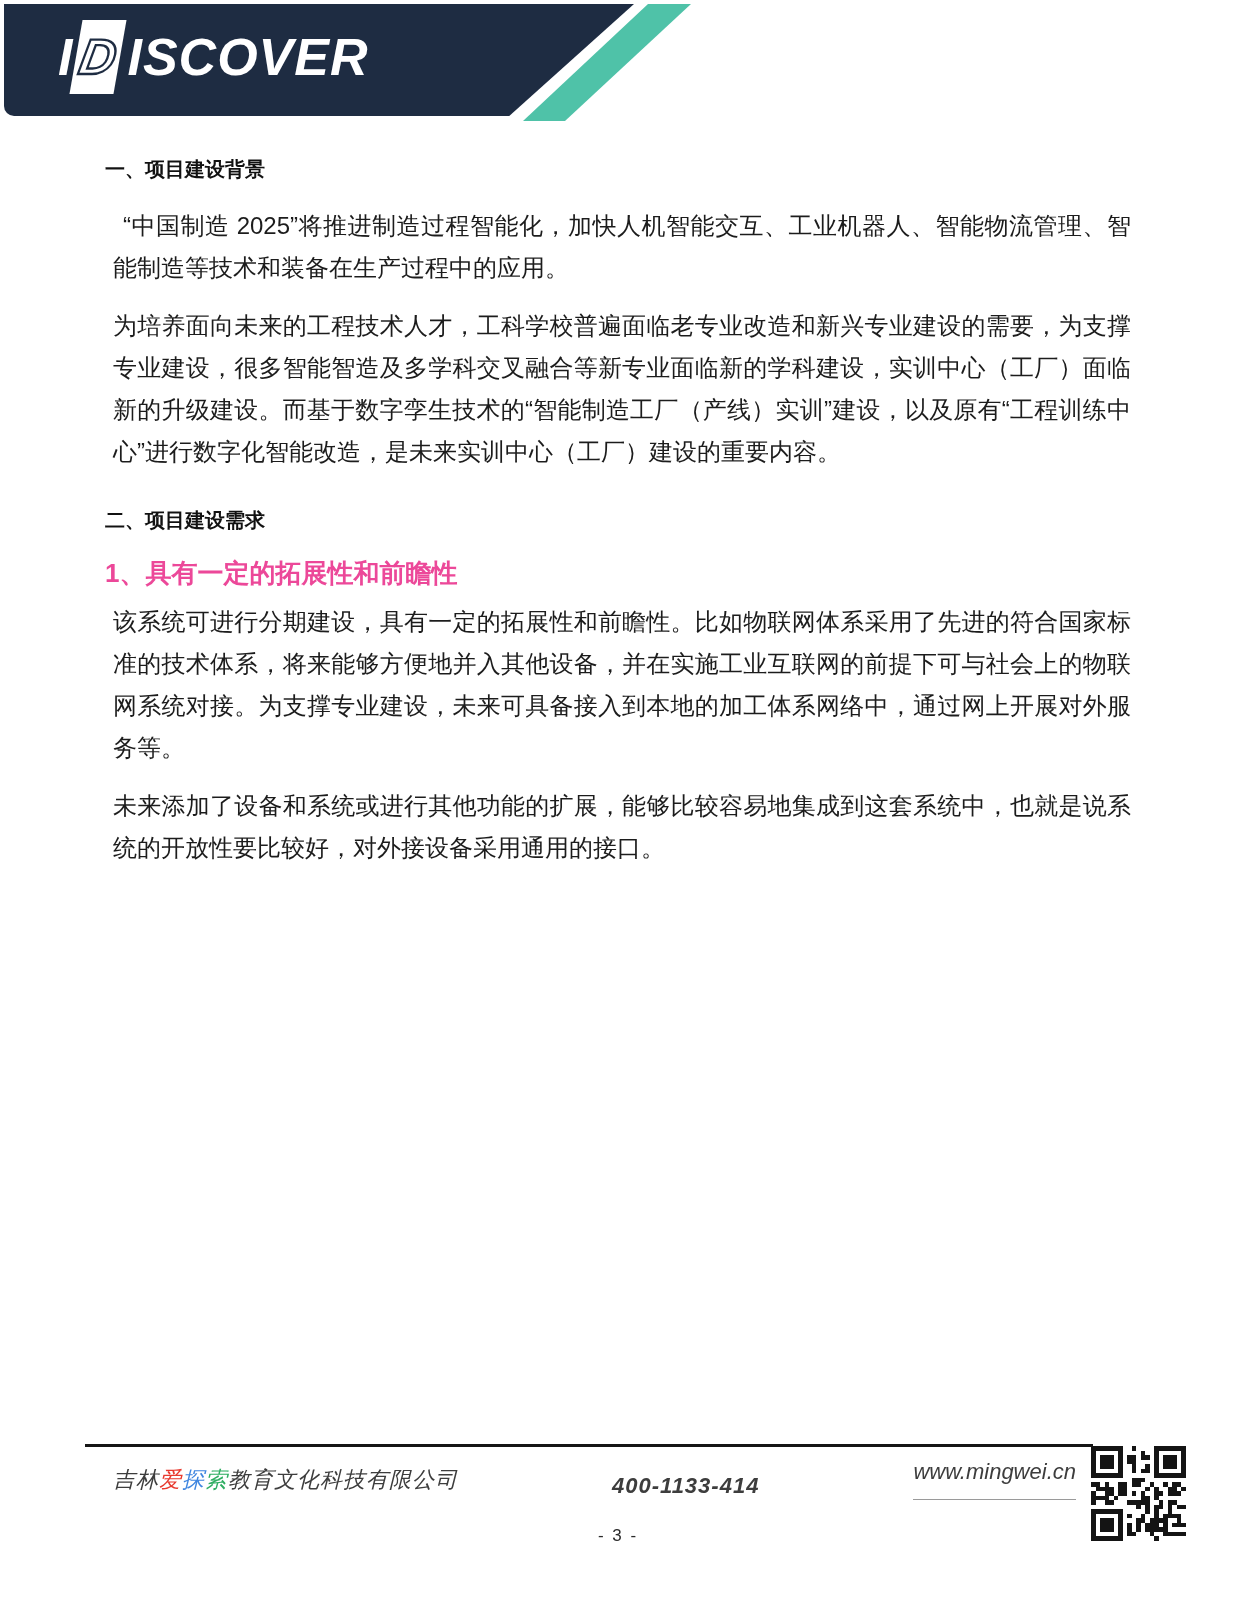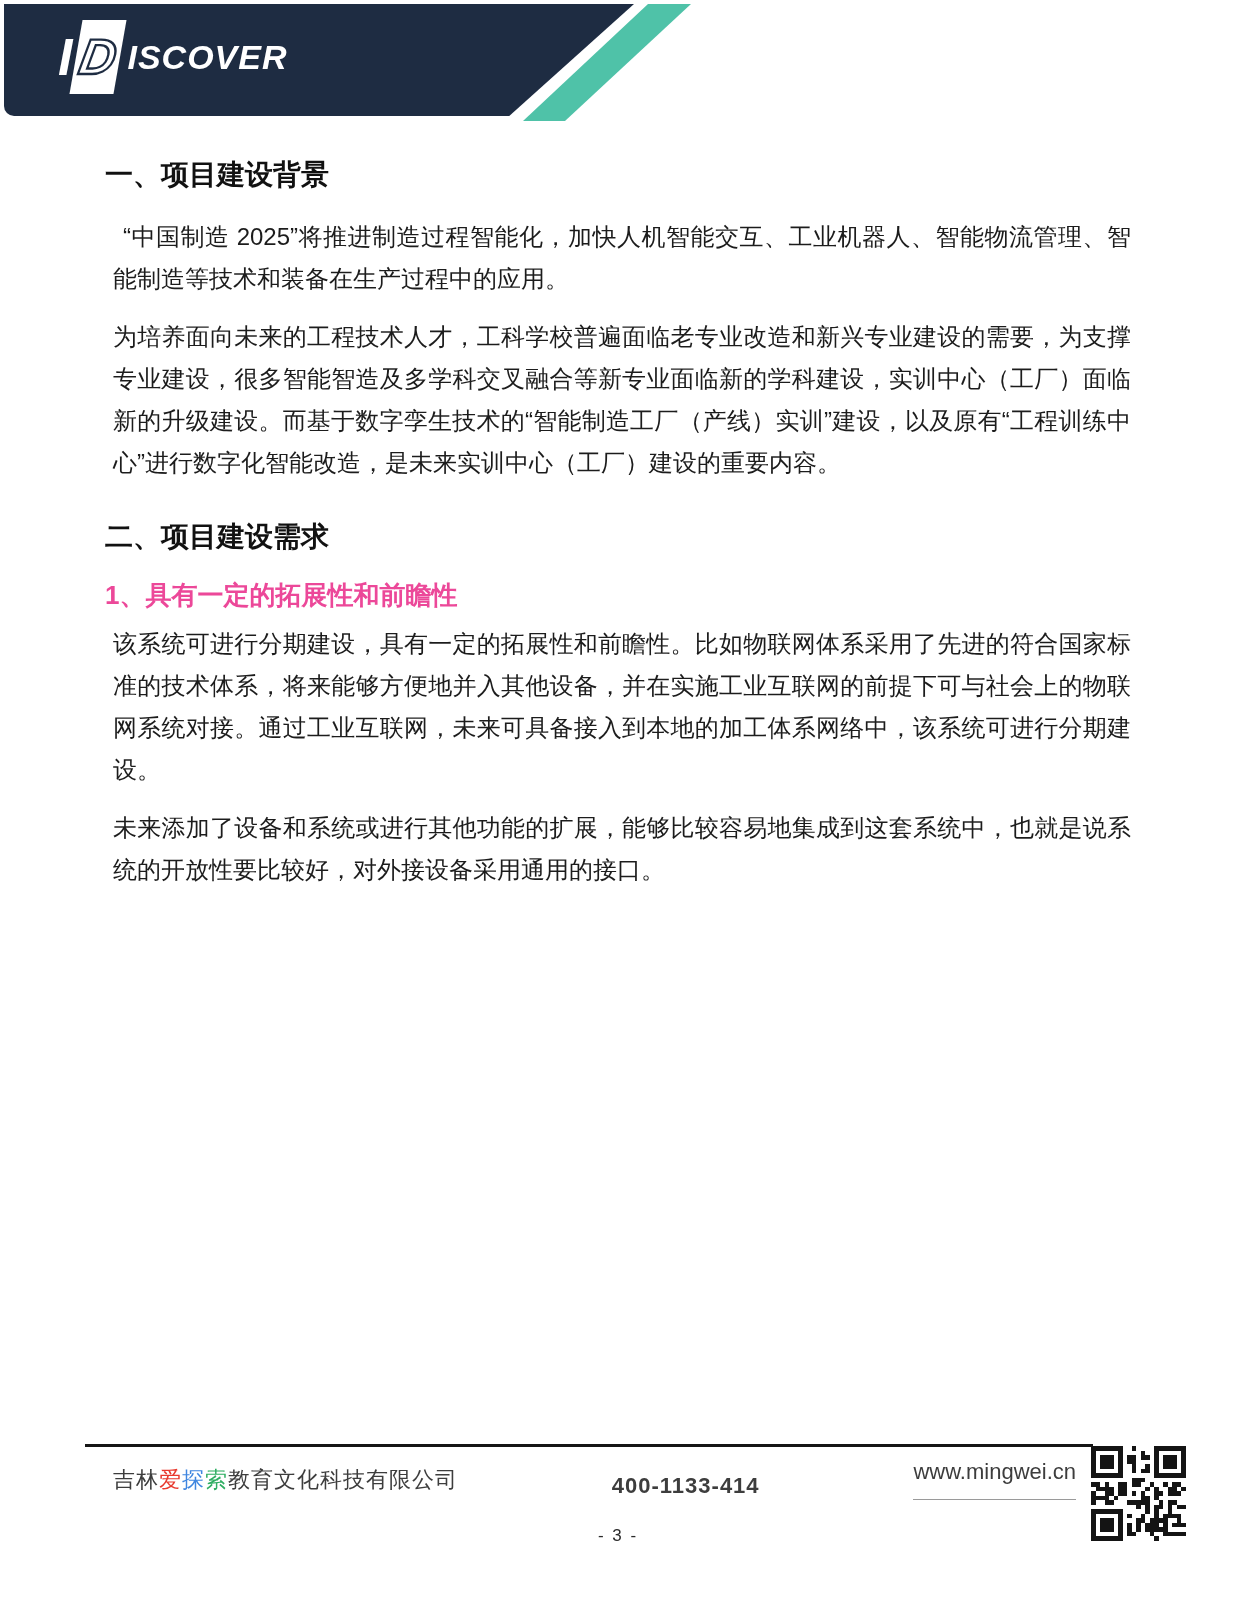--- a/index.html
+++ b/index.html
@@ -34,32 +34,32 @@
   .logo-dbox {
     width: 44px; height: 74px; background: #ffffff;
     transform: skewX(-10deg);
     display: flex; align-items: center; justify-content: center;
     margin-right: 7px;
   }
   .logo-d { font-size: 50px; font-weight: 800; color: #1e2c42; }
   @supports (-webkit-text-stroke: 2px #000) {
     .logo-d { color: transparent; -webkit-text-stroke: 2.4px #1e2c42; }
   }
-  .logo-rest { font-size: 34px; letter-spacing: 1px; }
+  .logo-rest { font-size: 52px; letter-spacing: 1px; }
 
   
   .content { position: absolute; top: 122px; left: 105px; width: 1026px; }
   .doc-title {
     margin: 38px 0 0 0;
     text-align: center;
     font-size: 31px; font-weight: 700; color: #111;
   }
   .h2 {
     margin: 34px 0 22px 0;
-    font-size: 28px; font-weight: 700; color: #111;
+    font-size: 20px; font-weight: 700; color: #111;
   }
   .h3-blue {
     margin: 20px 0 10px 0;
     font-size: 26px; font-weight: 700; color: #ec4899;
   }
   .para {
     margin: 0 0 16px 8px;
     font-size: 24px; line-height: 42px;
     text-align: justify;
     color: #1c1c1c;
@@ -68,21 +68,21 @@
 
   
   .footer { position: absolute; left: 0; top: 1444px; width: 100%; }
   .footer-rule {
     margin-left: 85px; width: 1008px; height: 0;
     border-top: 3px solid #161616;
   }
   .footer-row {
     margin: 12px 0 0 113px; width: 963px;
     display: flex; justify-content: space-between; align-items: center;
-    font-size: 22px; color: #3d3d3d;
+    font-style: italic; font-size: 22px; color: #3d3d3d;
   }
   .company { letter-spacing: 1px; }
   .company .c-red { color: #e8392e; }
   .company .c-blue { color: #3f86e0; }
   .company .c-green { color: #2fae62; }
   .phone { font-weight: 600; letter-spacing: 1px; margin-top: 12px; }
   .website {
     color: #3d3d3d; text-decoration: none;
     border-bottom: 1px solid #9a9a9a; padding-bottom: 14px;
   }
@@ -113,21 +113,21 @@
 <div class="content">
 
 
   <div class="h2">一、项目建设背景</div>
   <p class="para first-indent">“中国制造 2025”将推进制造过程智能化，加快人机智能交互、工业机器人、智能物流管理、智能制造等技术和装备在生产过程中的应用。</p>
   <p class="para">为培养面向未来的工程技术人才，工科学校普遍面临老专业改造和新兴专业建设的需要，为支撑专业建设，很多智能智造及多学科交叉融合等新专业面临新的学科建设，实训中心（工厂）面临新的升级建设。而基于数字孪生技术的“智能制造工厂（产线）实训”建设，以及原有“工程训练中心”进行数字化智能改造，是未来实训中心（工厂）建设的重要内容。</p>
 
   <div class="h2">二、项目建设需求</div>
 
   <div class="h3-blue">1、具有一定的拓展性和前瞻性</div>
-  <p class="para">该系统可进行分期建设，具有一定的拓展性和前瞻性。比如物联网体系采用了先进的符合国家标准的技术体系，将来能够方便地并入其他设备，并在实施工业互联网的前提下可与社会上的物联网系统对接。通过工业互联网，未来可具备接入到本地的加工体系网络中，该系统可进行分期建设。</p>
+  <p class="para">该系统可进行分期建设，具有一定的拓展性和前瞻性。比如物联网体系采用了先进的符合国家标准的技术体系，将来能够方便地并入其他设备，并在实施工业互联网的前提下可与社会上的物联网系统对接。为支撑专业建设，未来可具备接入到本地的加工体系网络中，通过网上开展对外服务等。</p>
   <p class="para">未来添加了设备和系统或进行其他功能的扩展，能够比较容易地集成到这套系统中，也就是说系统的开放性要比较好，对外接设备采用通用的接口。</p>
 
 </div>
 
 <div class="footer">
   <div class="footer-rule"></div>
   <div class="footer-row">
     <span class="company"><span>吉林</span><span class="c-red">爱</span><span class="c-blue">探</span><span class="c-green">索</span><span>教育文化科技有限公司</span></span>
     <span class="phone">400-1133-414</span>
     <a class="website" href="#">www.mingwei.cn</a>

